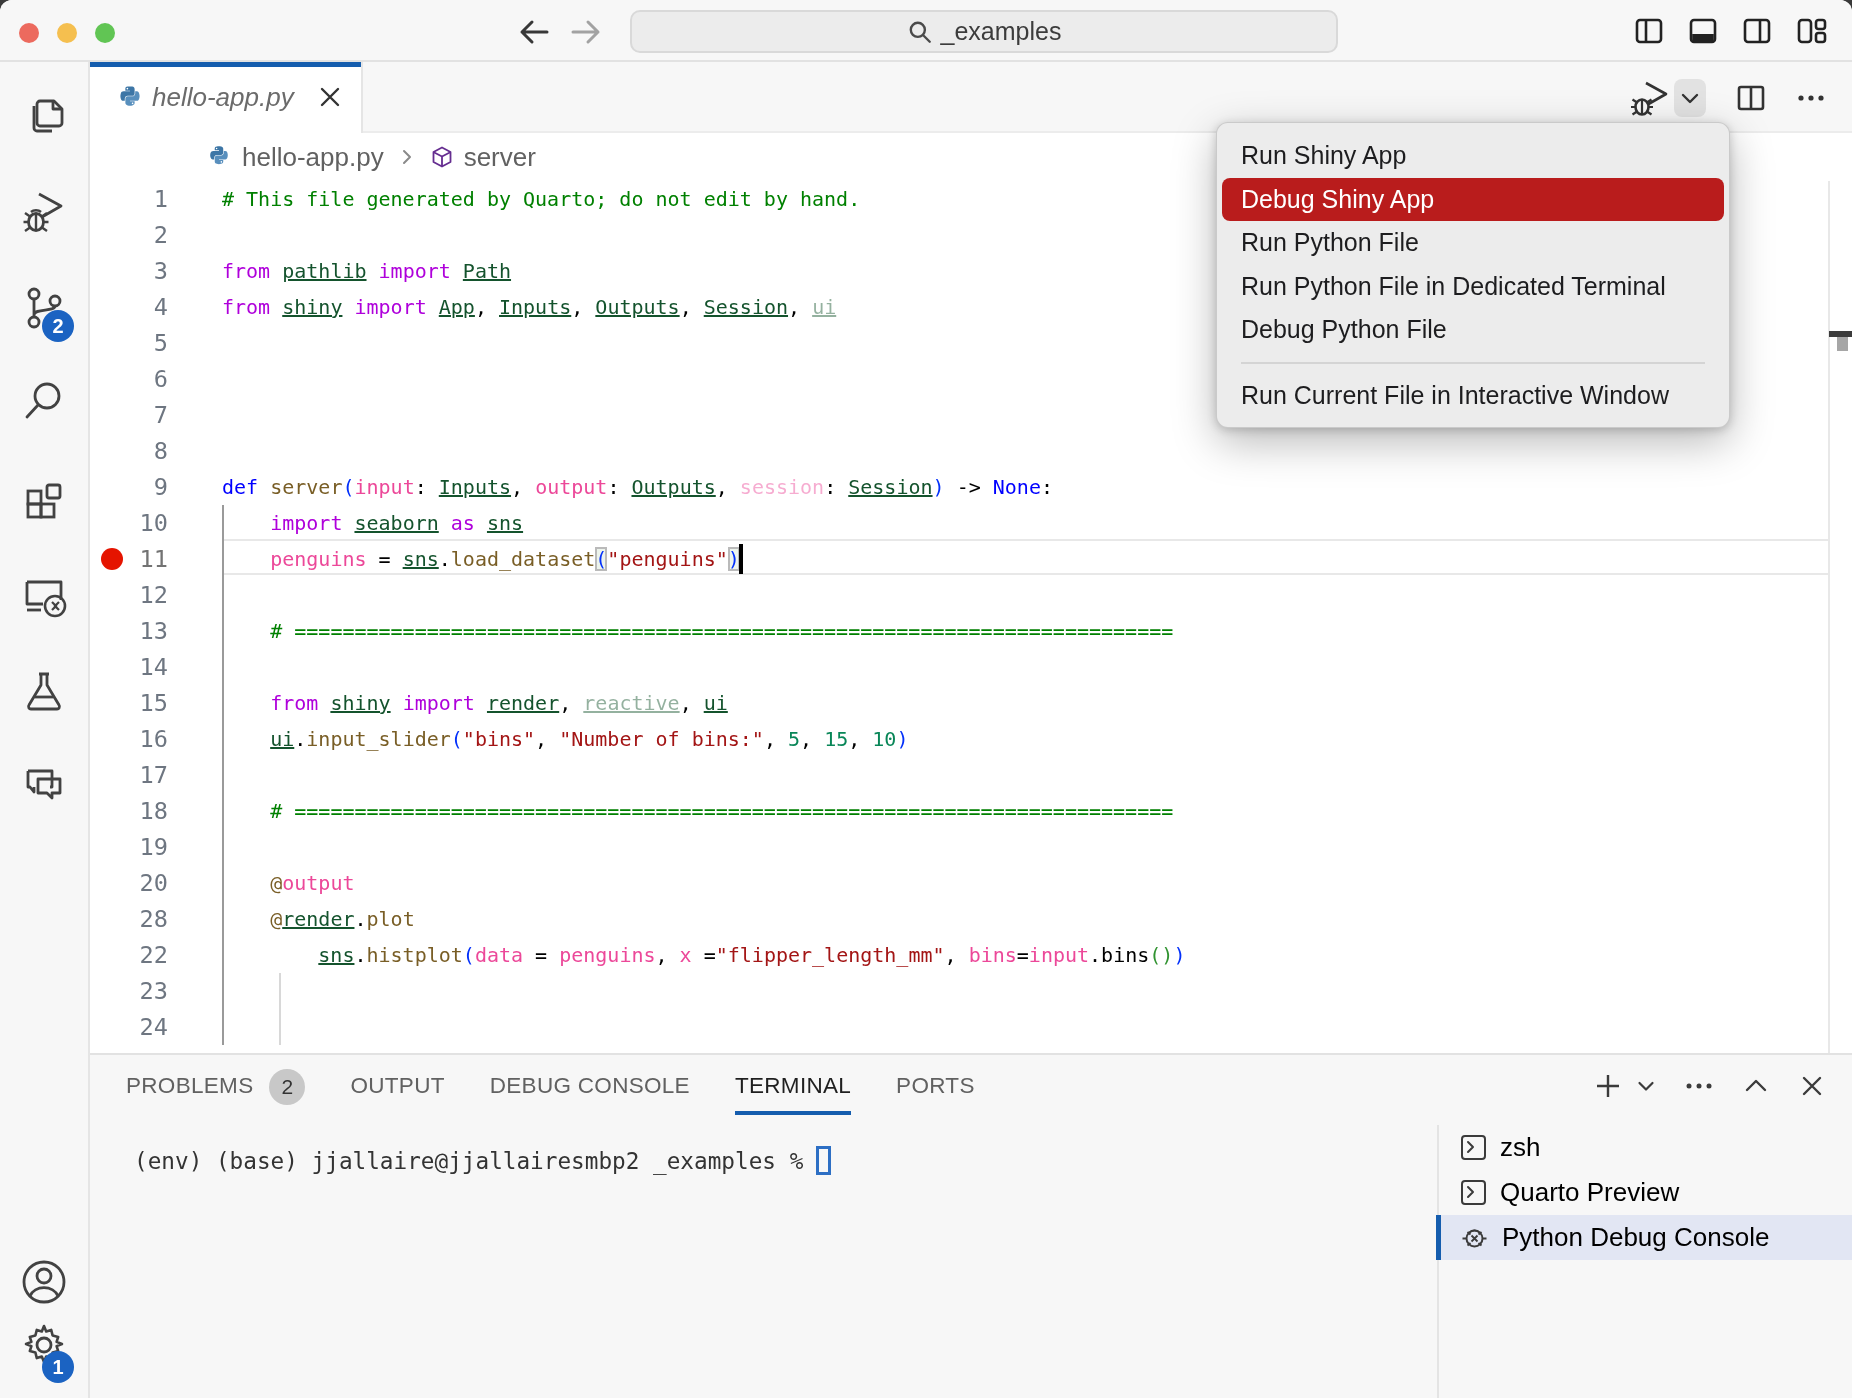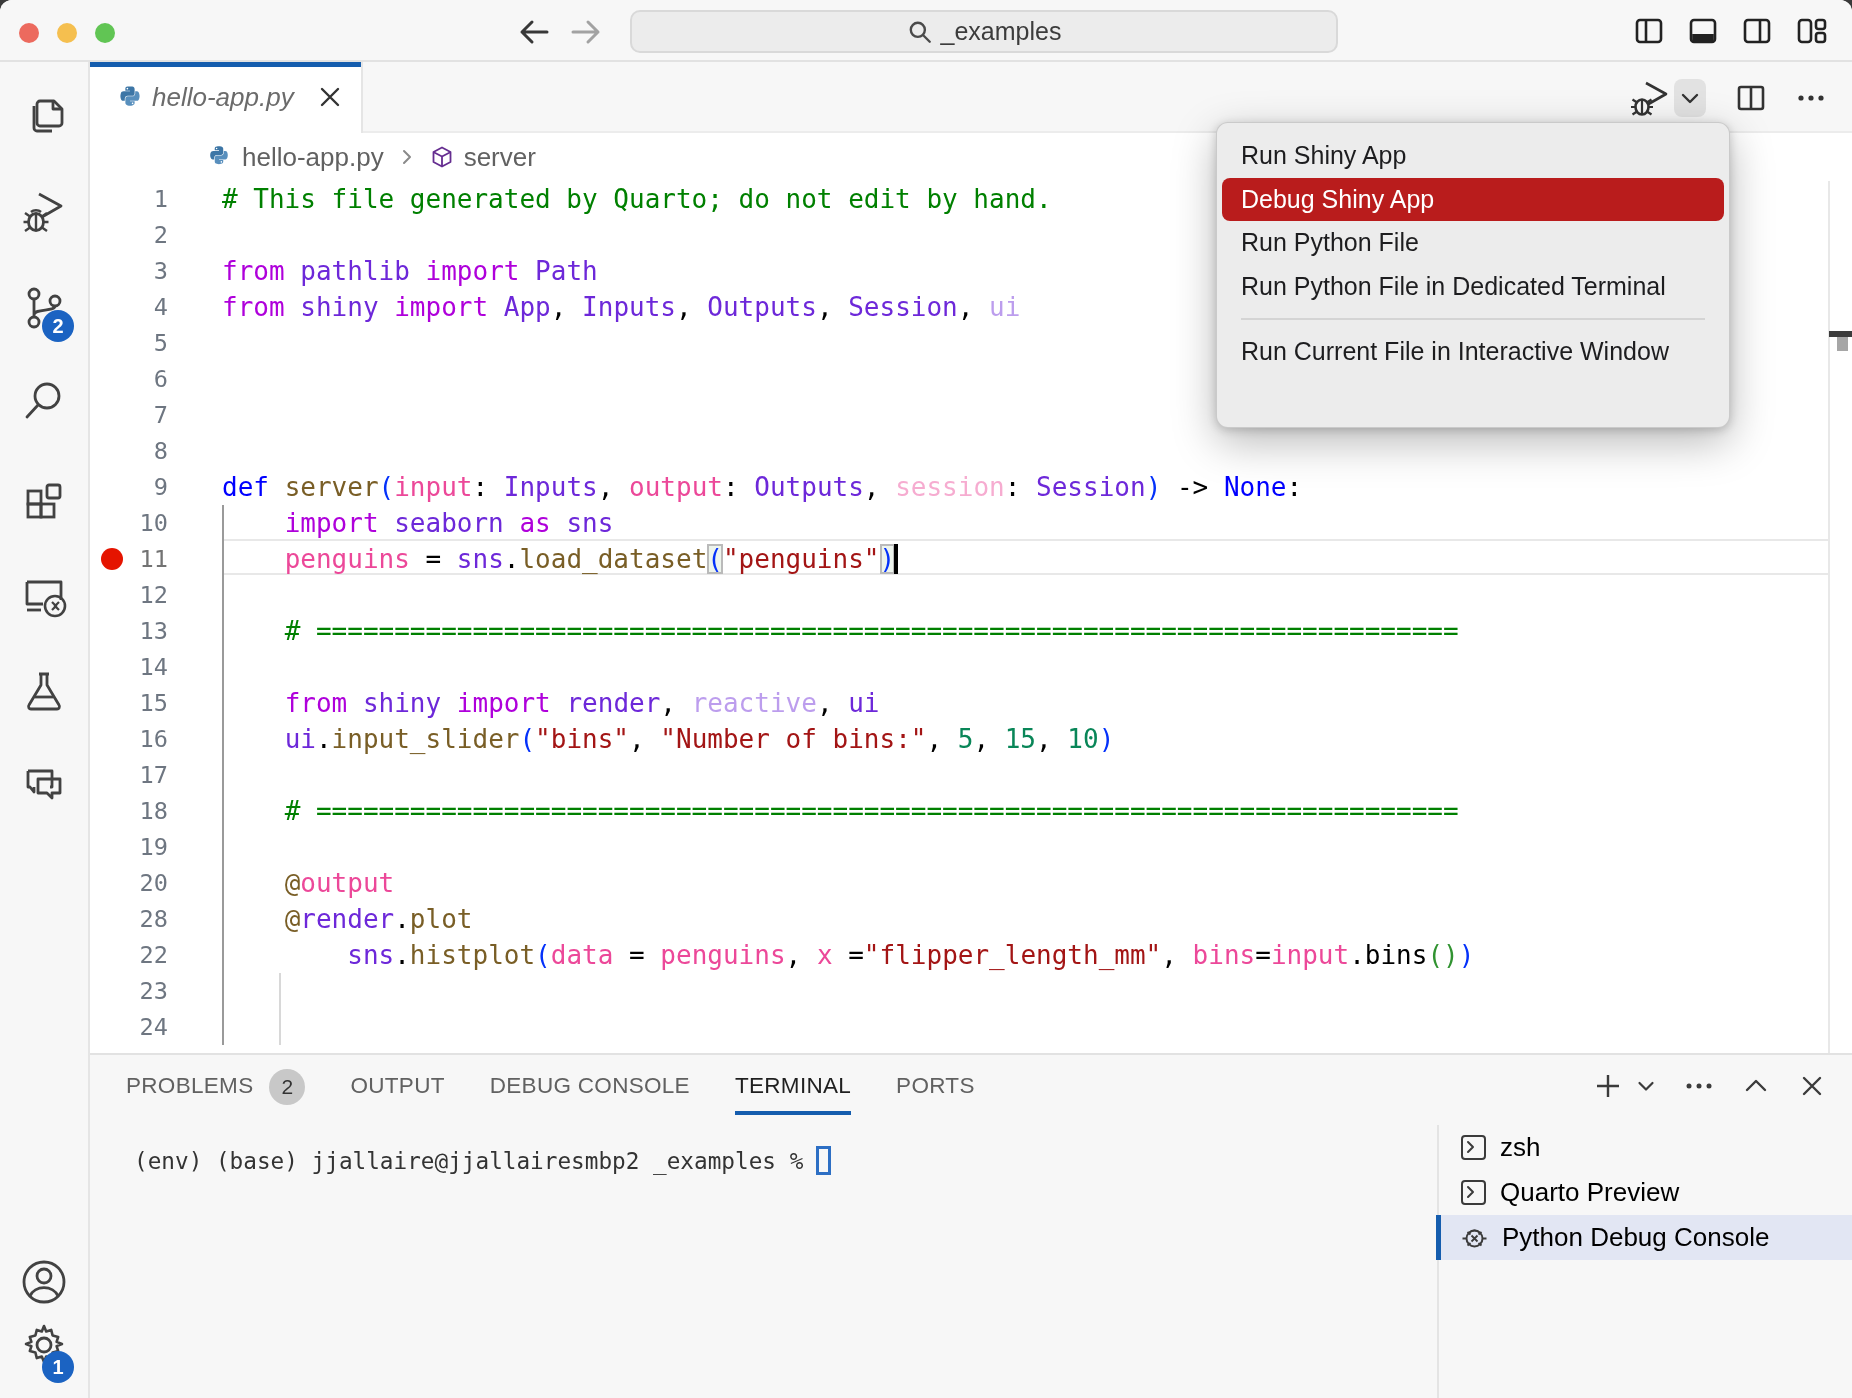--- a/index.html
+++ b/index.html
@@ -43,26 +43,26 @@
 
   
   .editor{position:absolute;left:90px;top:181px;width:1762px;height:872px;background:#fff;}
   .gutter{position:absolute;left:0;top:0;width:78px;}
   .gutter .ln{height:36px;line-height:36px;text-align:right;font-family:"DejaVu Sans Mono","Liberation Mono",monospace;
     font-size:23.6px;color:#6e7681;}
   .gutter .ln.active{color:#737373;}
   .bp{position:absolute;left:11px;top:7px;width:22px;height:22px;border-radius:50%;background:#e51400;}
   .codelines{position:absolute;left:132px;top:0;}
   .cl{height:36px;line-height:36px;white-space:pre;font-family:"DejaVu Sans Mono","Liberation Mono",monospace;
-    font-size:26px;color:#000;}
+    font-size:20px;color:#000;}
   .tk.cmt{color:#008000;}
   .tk.kw{color:#af00db;}
   .tk.kwb{color:#0000ff;}
   .tk.fn{color:#795e26;}
-  .tk.typ{color:#6d28d9;}
+  .tk.typ{color:#14532d;text-decoration:underline;}
   .tk.var{color:#ec4899;}
   .tk.str{color:#a31515;}
   .tk.num{color:#098658;}
   .tk.pun{color:#000000;}
   .tk.p1{color:#0431fa;}
   .tk.p2{color:#319331;}
   .tk.dim{opacity:0.45;}
   .tk.match{background:rgba(0,100,0,0.07);box-shadow:inset 0 0 0 2px #bababa;}
   .cursor{display:inline-block;width:0;height:36px;vertical-align:top;position:relative;}
   .cursor::before{content:'';position:absolute;left:-1px;top:3px;width:4px;height:30px;background:#000;}
@@ -349,20 +349,21 @@
     <div class="editor-sep"></div>
     <div class="scrollmark-top"></div>
     <div class="scrollmark-thumb"></div>
   </div>
 
   <div class="menu" id="menu">
         <div class="menu-item">Run Shiny App</div>
         <div class="menu-item active">Debug Shiny App</div>
         <div class="menu-item">Run Python File</div>
         <div class="menu-item">Run Python File in Dedicated Terminal</div>
+        <div class="menu-item">Debug Python File</div>
         <div class="menu-sep"></div>
         <div class="menu-item">Run Current File in Interactive Window</div>
       </div>
 
   <div class="panel">
     <div class="panel-tabs" id="paneltabs">
           <div class="ptab"><span>PROBLEMS</span><span class="ptab-badge">2</span></div>
           <div class="ptab" style="margin-left: 45px;"><span>OUTPUT</span></div>
           <div class="ptab" style="margin-left: 45px;"><span>DEBUG CONSOLE</span></div>
           <div class="ptab active" style="margin-left: 45px;"><span>TERMINAL</span><span class="underline"></span></div>

